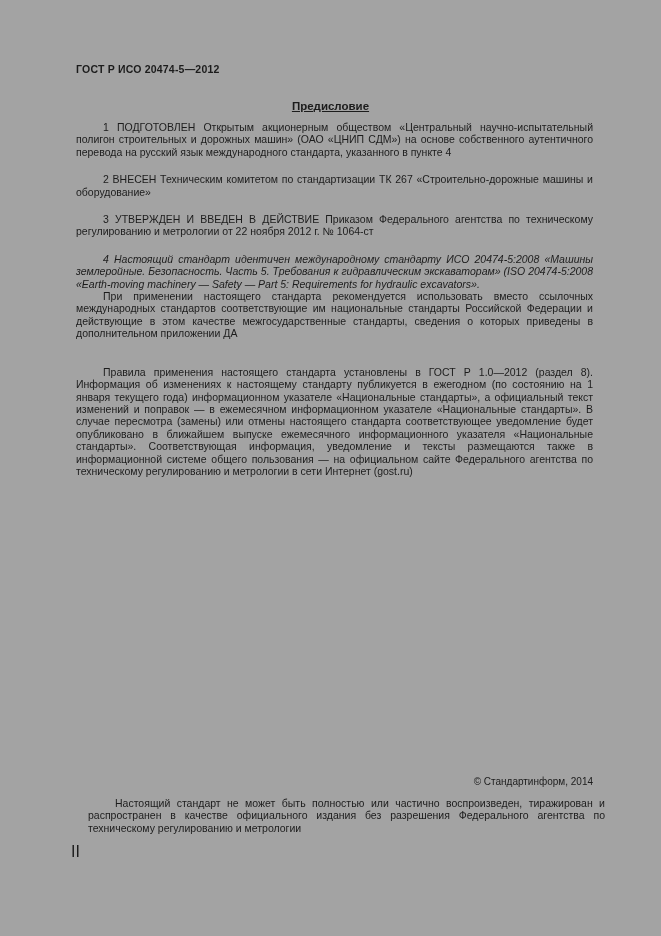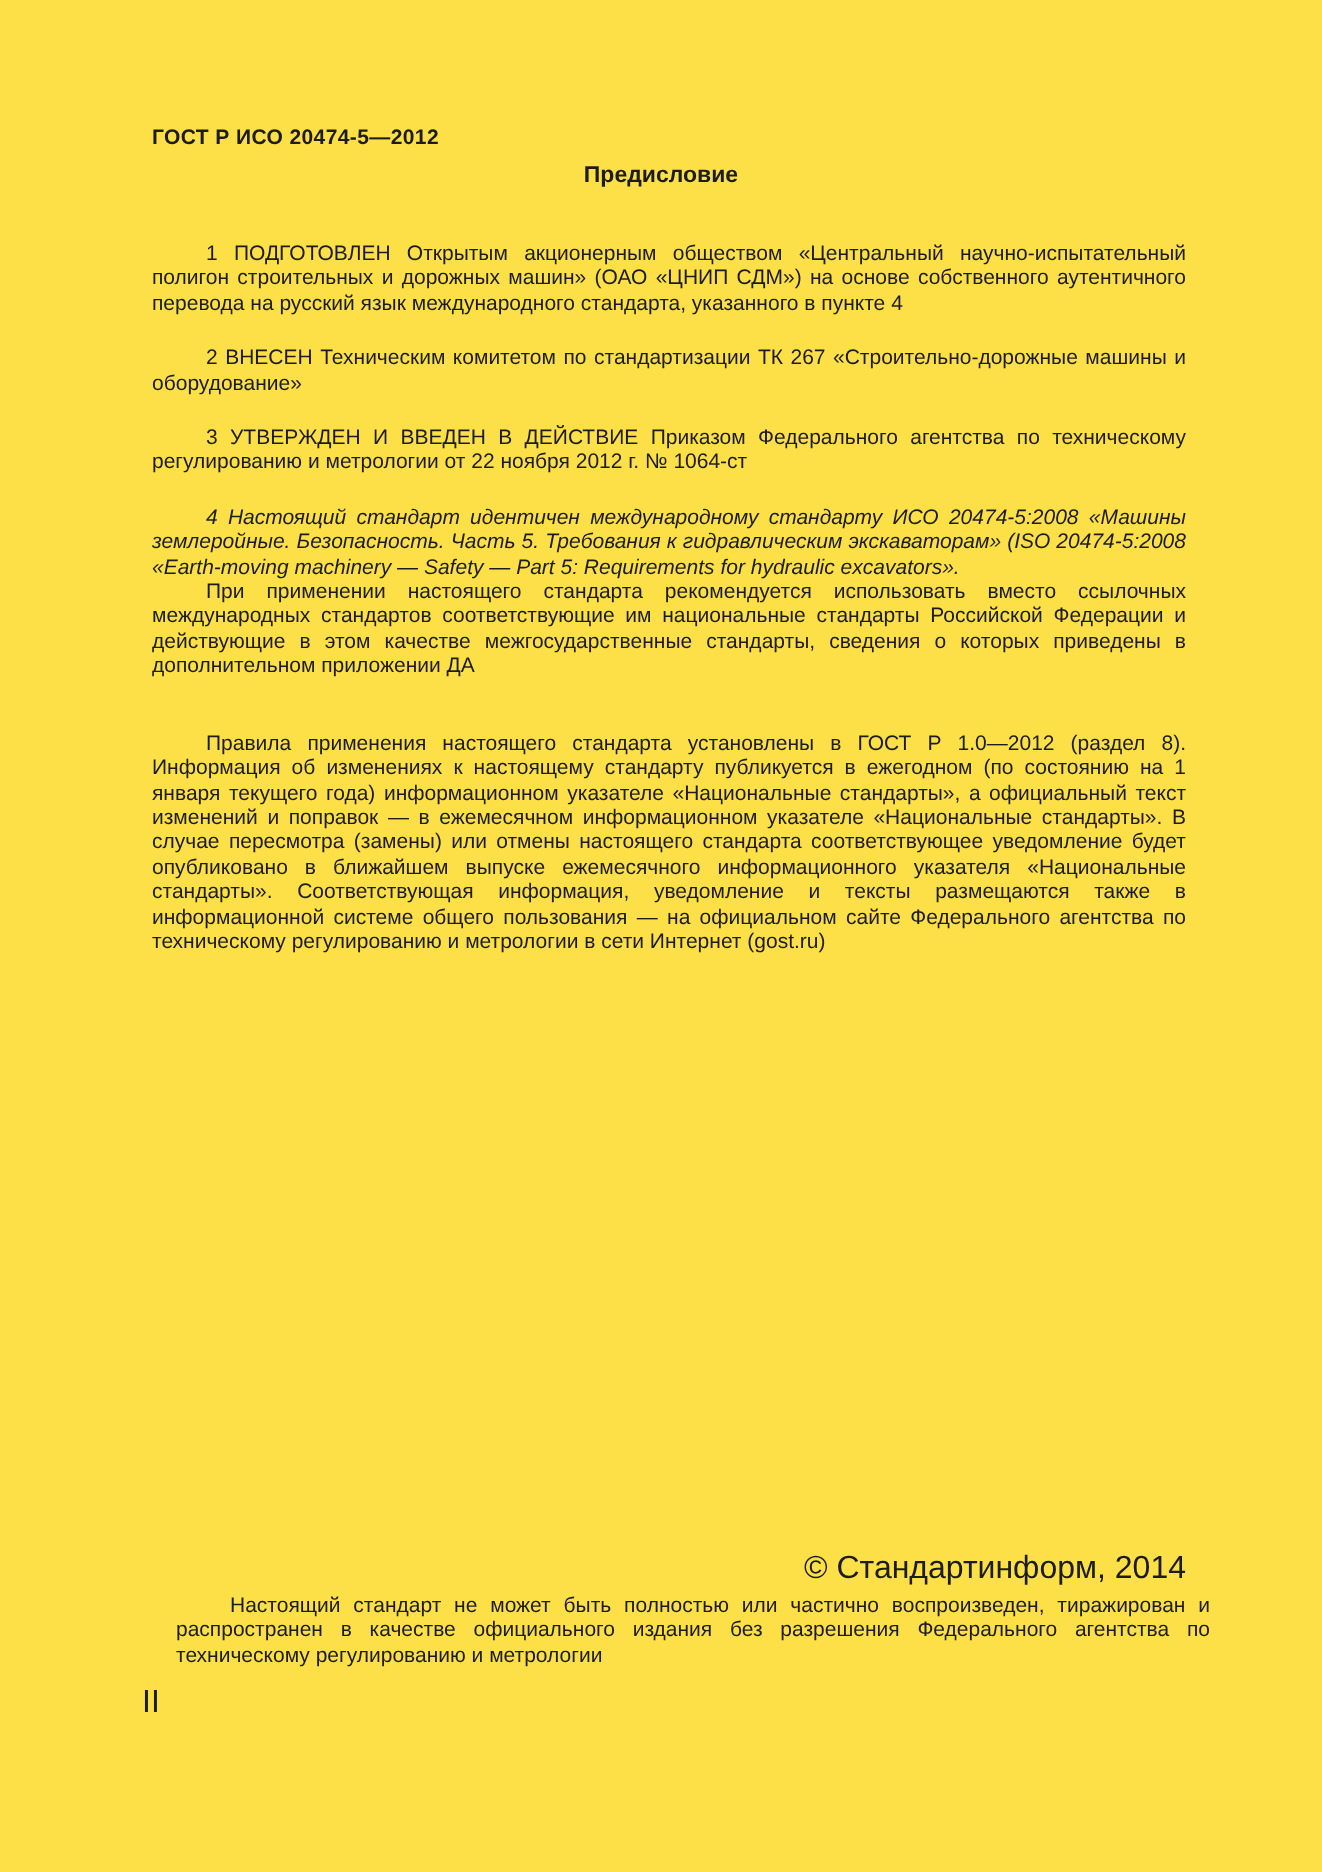--- a/index.html
+++ b/index.html
@@ -11,38 +11,39 @@
     width: 661px;
     height: 936px;
     font-family: "Liberation Sans", sans-serif;
     color: #1c1c1c;
     position: relative;
     overflow: hidden;
   }
   .page {
     position: absolute;
     inset: 0;
-    background: #fde047;
+    background: #a3a3a3;
   }
   .doc-header {
     position: absolute;
     left: 76px;
     top: 63px;
     font-size: 10.5px;
     font-weight: 700;
     letter-spacing: 0.2px;
   }
   .doc-title {
     position: absolute;
     left: 0;
     right: 0;
-    top: 82px;
+    top: 100px;
     text-align: center;
     font-size: 11.5px;
     font-weight: 700;
+    text-decoration: underline;
   }
   .body-text {
     position: absolute;
     left: 76px;
     top: 121px;
     width: 517px;
   }
   .body-text p {
     font-size: 10.5px;
     line-height: 12.4px;
@@ -59,21 +60,21 @@
   }
   .body-text p.note {
     margin-top: 26px;
   }
   .copyright {
     position: absolute;
     left: 76px;
     top: 776px;
     width: 517px;
     text-align: right;
-    font-size: 16px;
+    font-size: 10px;
   }
   .footer-notice {
     position: absolute;
     left: 88px;
     top: 797px;
     width: 517px;
     font-size: 10.5px;
     line-height: 12.4px;
     text-align: justify;
     text-indent: 27px;

